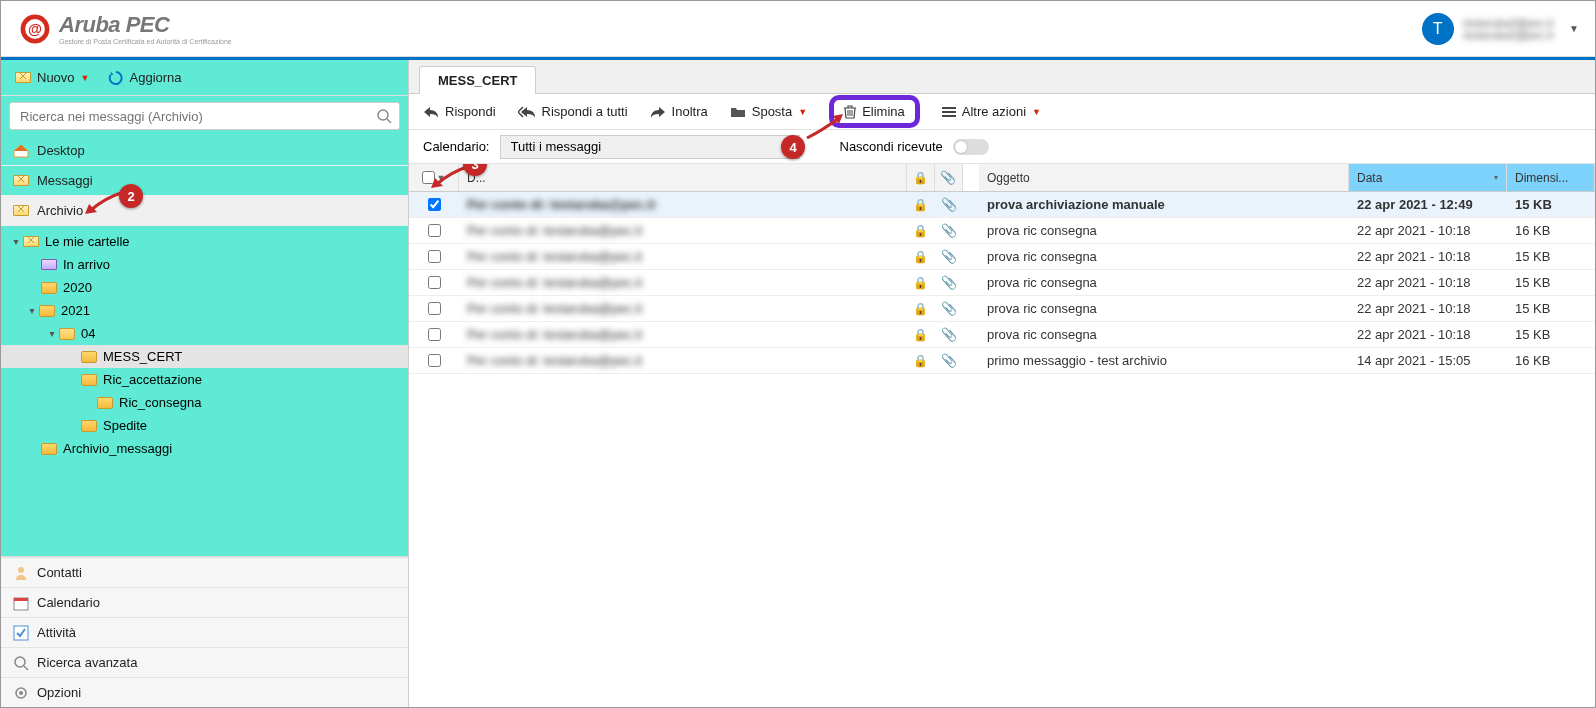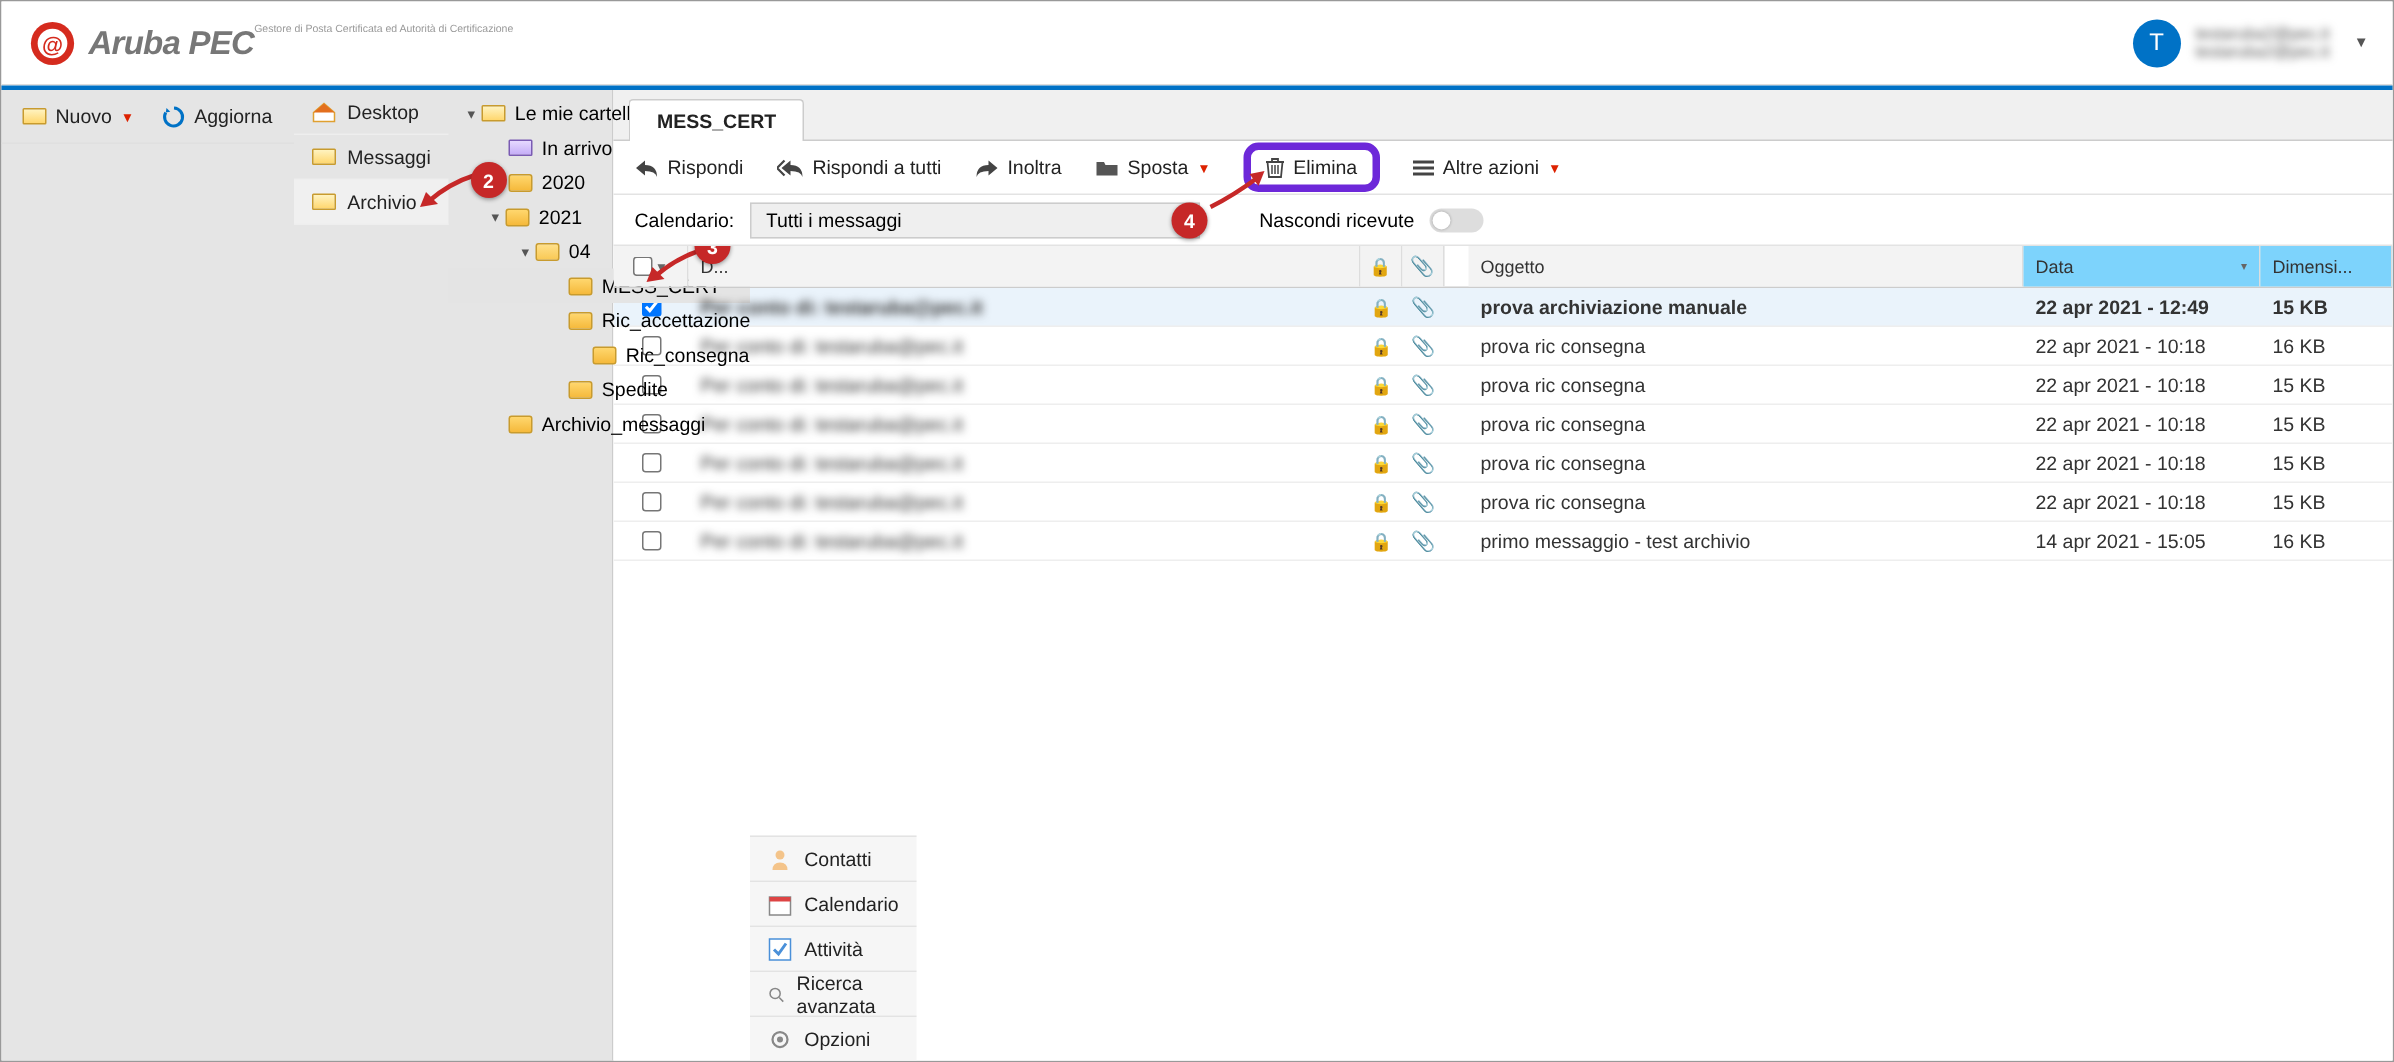--- a/index.html
+++ b/index.html
@@ -1,31 +1,31 @@
 <!DOCTYPE html>
 <html><head>
 <meta charset="utf-8">
 <style>
 * { margin: 0; padding: 0; box-sizing: border-box; font-family: Arial, Helvetica, sans-serif; }
 body { background: #e8e8e8; overflow: hidden; }
 .app { width: 1596px; height: 708px; background: #fff; display: flex; flex-direction: column; border: 1px solid #999; }
 .top-header { height: 56px; background: #fff; display: flex; align-items: center; justify-content: space-between; padding: 0 16px; border-bottom: 1px solid #ddd; }
 .logo { display: flex; align-items: center; gap: 6px; }
 .logo-seal { width: 36px; height: 36px; }
-.logo-text { display: flex; flex-direction: row; }
+.logo-text { display: flex; flex-direction: column; }
 .logo-main { font-size: 22px; font-weight: bold; font-style: italic; color: #777; letter-spacing: -0.5px; }
 .logo-sub { font-size: 7px; color: #999; }
 .account { display: flex; align-items: center; gap: 10px; cursor: pointer; }
 .avatar { width: 32px; height: 32px; border-radius: 50%; background: #0072c6; color: #fff; display: flex; align-items: center; justify-content: center; font-size: 16px; }
 .account-info { display: flex; flex-direction: column; filter: blur(3px); }
 .account-line { font-size: 11px; color: #555; }
 .chevron-down { font-size: 10px; color: #555; margin-left: 6px; }
 .blue-line { height: 3px; background: #0072c6; }
 .body-wrap { flex: 1; display: flex; min-height: 0; }
-.sidebar { width: 408px; display: flex; border-right: 1px solid #ccc; background: #e5e5e5; }
+.sidebar { width: 408px; display: flex; flex-direction: column; border-right: 1px solid #ccc; background: #5eead4; }
 .sidebar-toolbar { height: 36px; display: flex; align-items: center; gap: 18px; padding: 0 14px; border-bottom: 1px solid #e0e0e0; }
 .tb-btn { display: inline-flex; align-items: center; gap: 6px; font-size: 13px; color: #222; cursor: pointer; }
 .tb-btn .drop { font-size: 9px; color: #d20; }
 .search-wrap { padding: 6px 8px; }
 .search-box { position: relative; }
 .search-box input { width: 100%; height: 28px; padding: 0 30px 0 10px; border: 1px solid #ccc; border-radius: 3px; font-size: 13px; color: #666; }
 .search-box .mg { position: absolute; right: 8px; top: 6px; color: #888; pointer-events: none; }
 .nav-list { list-style: none; }
 .nav-item { display: flex; align-items: center; gap: 8px; height: 30px; padding: 0 12px; font-size: 13px; color: #222; cursor: pointer; border-bottom: 1px solid #eee; position: relative; }
 .nav-item.section { background: #f0f0f0; font-weight: normal; }
@@ -114,20 +114,31 @@
           <span>Nuovo</span>
           <span class="drop">▼</span>
         </span>
         <span class="tb-btn">
           <svg width="16" height="16" viewBox="0 0 16 16">
               <path d="M8 2 A6 6 0 1 1 2.5 5" fill="none" stroke="#0072c6" stroke-width="2"></path>
               <path d="M3 2 L2.5 5 L5.5 4.5 Z" fill="#0072c6"></path>
             </svg>
           <span>Aggiorna</span>
         </span>
+      </div>
+      <div class="search-wrap">
+        <div class="search-box">
+          <input type="text" placeholder="Ricerca nei messaggi (Archivio)" style="">
+          <span class="mg">
+            <svg width="16" height="16" viewBox="0 0 16 16">
+                <circle cx="7" cy="7" r="5" fill="none" stroke="#888" stroke-width="1.5"></circle>
+                <line x1="11" y1="11" x2="15" y2="15" stroke="#888" stroke-width="1.5"></line>
+              </svg>
+          </span>
+        </div>
       </div>
 
       <ul class="nav-list">
         <li class="nav-item">
           <svg width="16" height="14" viewBox="0 0 16 14">
               <path d="M1 7 L8 1 L15 7 L15 13 L1 13 Z" fill="#fff" stroke="#e0a030" stroke-width="1"></path>
               <path d="M1 7 L8 1 L15 7 Z" fill="#e36f1e"></path>
             </svg>
           <span>Desktop</span>
         </li>

